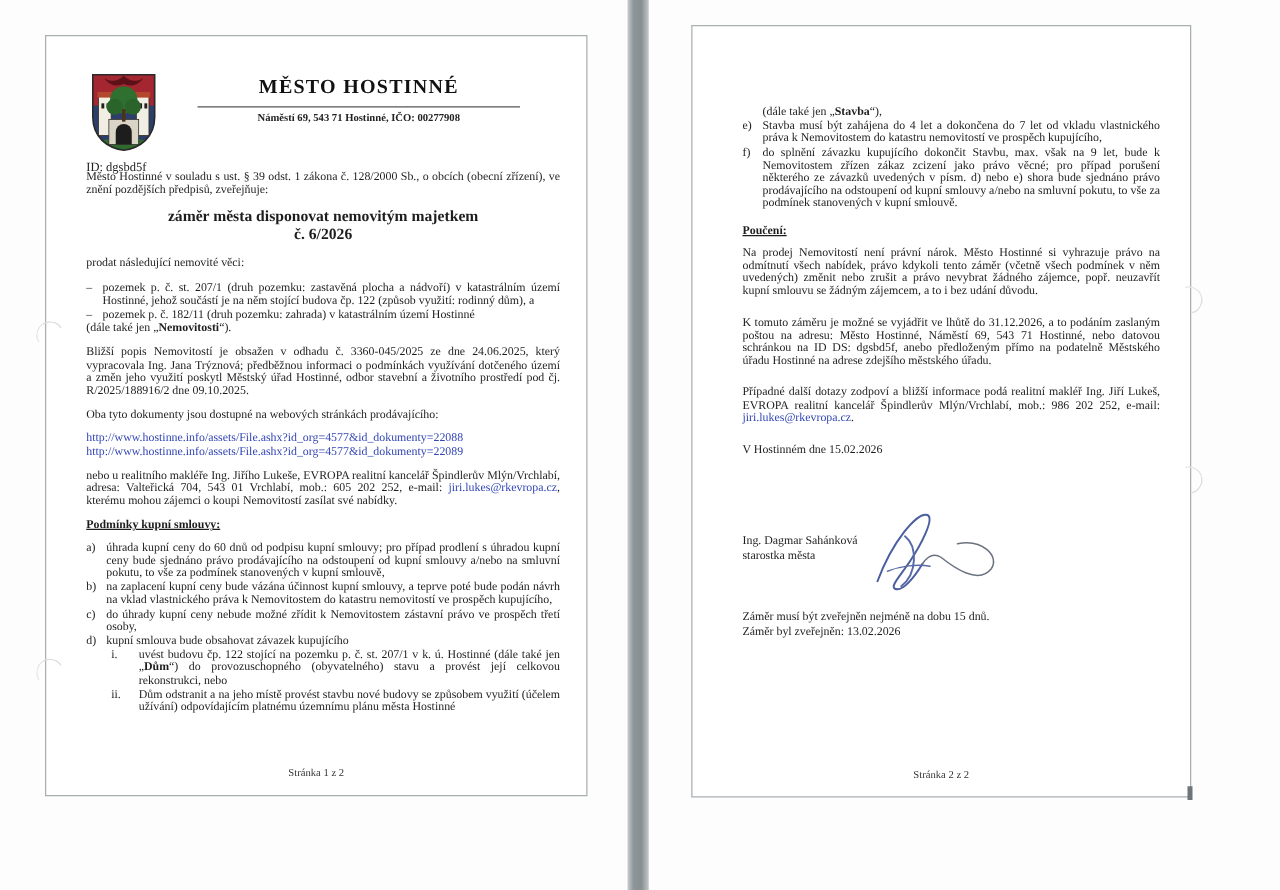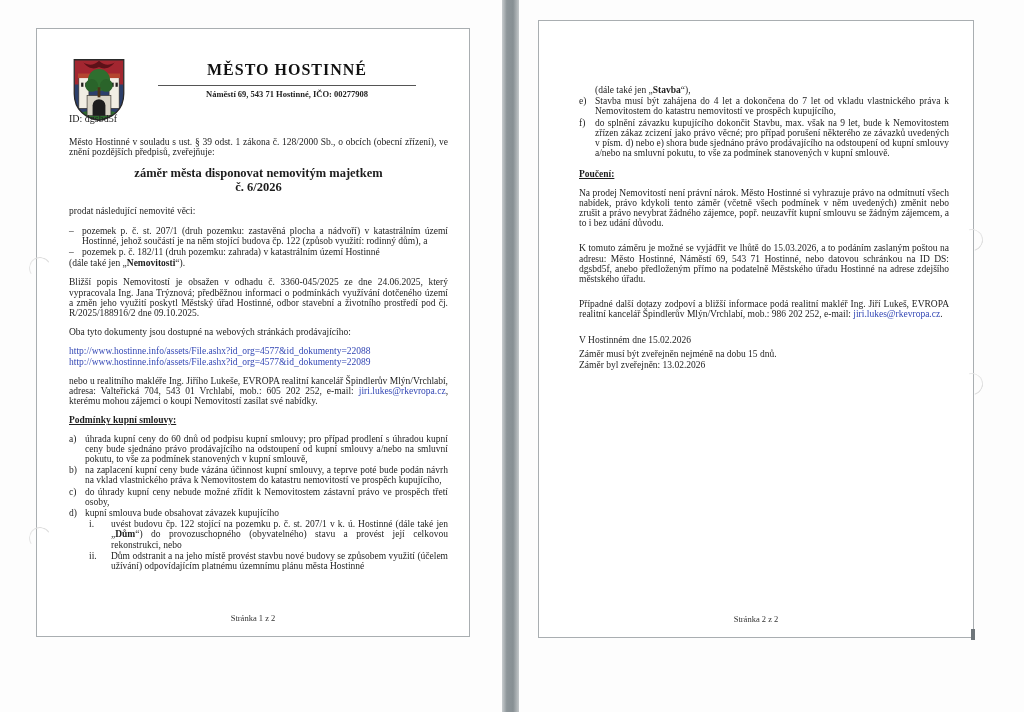--- a/index.html
+++ b/index.html
@@ -12,25 +12,25 @@
     overflow:hidden;
   }
   .scan-divider {
     position:absolute; left:502px; top:0; width:17px; height:712px;
     background:linear-gradient(90deg,#c9cdcf 0%,#8e969a 28%,#878f93 65%,#c3c7c9 100%);
   }
   .page {
     position:absolute; background:#ffffff; border:1px solid #a9aeb1;
   }
   .page1 { left:36px; top:28px; width:434px; height:609px; }
-  .page2 { left:538px; top:20px; width:436px; height:618px; }
+  .page2 { left:553px; top:20px; width:400px; height:618px; }
 
   
   .coat { position:absolute; left:34px; top:28px; }
-  .coat-id { position:absolute; left:32px; top:84px; font-size:10px; color:#222;text-align:center; }
+  .coat-id { position:absolute; left:32px; top:100px; font-size:10px; color:#222;text-align:center; }
   .hdr-block { position:absolute; left:110px; top:32px; width:280px; text-align:center; }
   .hdr-title { font-size:16px; font-weight:bold; letter-spacing:1px; color:#111; }
   .hdr-rule { margin:6px auto 3px auto; width:258px; border-top:1px solid #555; }
   .hdr-sub { font-size:8.5px; font-weight:bold; color:#222; }
 
   
   .content { position:absolute; left:32px; right:21px; font-size:9.5px; line-height:10.2px; color:#1d1d1d; }
   .p1-content { top:108px; }
   .p2-content { top:64px; left:40px; right:24px; }
   .para { text-align:justify; margin-bottom:9px; }
@@ -192,27 +192,43 @@
     <div class="li">
       <span class="mk">f)</span>
       <span class="tx">do splnění závazku kupujícího dokončit Stavbu, max. však na 9 let, bude k Nemovitostem zřízen zákaz zcizení jako právo věcné; pro případ porušení některého ze závazků uvedených v písm. d) nebo e) shora bude sjednáno právo prodávajícího na odstoupení od kupní smlouvy a/nebo na smluvní pokutu, to vše za podmínek stanovených v kupní smlouvě.</span>
     </div>
 
     <div class="gap10"></div>
     <div class="heading-u">Poučení:</div>
 
     <div class="para">Na prodej Nemovitostí není právní nárok. Město Hostinné si vyhrazuje právo na odmítnutí všech nabídek, právo kdykoli tento záměr (včetně všech podmínek v něm uvedených) změnit nebo zrušit a právo nevybrat žádného zájemce, popř. neuzavřít kupní smlouvu se žádným zájemcem, a to i bez udání důvodu.</div>
     <div class="gap6"></div>
-    <div class="para">K tomuto záměru je možné se vyjádřit ve lhůtě do 15.03.2026, a to podáním zaslaným poštou na adresu: Město Hostinné, Náměstí 69, 543 71 Hostinné, nebo datovou schránkou na ID DS: dgsbd5f, anebo předloženým přímo na podatelně Městského úřadu Hostinné na adrese zdejšího městského úřadu.</div>
+    <div class="para">K tomuto záměru je možné se vyjádřit ve lhůtě do 31.12.2026, a to podáním zaslaným poštou na adresu: Město Hostinné, Náměstí 69, 543 71 Hostinné, nebo datovou schránkou na ID DS: dgsbd5f, anebo předloženým přímo na podatelně Městského úřadu Hostinné na adrese zdejšího městského úřadu.</div>
     <div class="gap6"></div>
     <div class="para"><span>Případné další dotazy zodpoví a bližší informace podá realitní makléř Ing. Jiří Lukeš, EVROPA realitní kancelář Špindlerův Mlýn/Vrchlabí, mob.: 986 202 252, e-mail: </span><a class="doclink">jiri.lukes@rkevropa.cz</a><span>.</span></div>
 
     <div class="gap6"></div>
     <div>V Hostinném dne 15.02.2026</div>
 
+    <div class="sig-row">
+      <div class="sig-name">
+        <div>Ing. Dagmar Sahánková</div>
+        <div>starostka města</div>
+      </div>
+      <div class="sig-svg">
+        <svg width="130" height="84" viewBox="0 0 130 84">
+          <g fill="none" stroke="#4a5f9e" stroke-width="1.6" stroke-linecap="round">
+            <path d="M16,64 C28,32 48,8 56,11 C62,14 50,36 42,48 C34,60 26,68 30,70 C36,73 46,60 52,50"></path>
+            <path d="M38,28 C48,36 48,58 35,68" stroke="#5a6aa8"></path>
+            <path d="M52,50 C56,44 61,41 67,45 C77,53 97,67 107,54 C114,44 100,30 80,34" stroke="#6b7280" stroke-width="1.2"></path>
+            <path d="M24,56 C34,52 48,50 58,52" stroke="#5a6aa8" stroke-width="1.1"></path>
+          </g>
+        </svg>
+      </div>
+    </div>
 
     <div class="pub-notes">
       <div>Záměr musí být zveřejněn nejméně na dobu 15 dnů.</div>
       <div>Záměr byl zveřejněn: 13.02.2026</div>
     </div>
   </div>
 
   <div class="footer">Stránka 2 z 2</div>
 </div>
 

